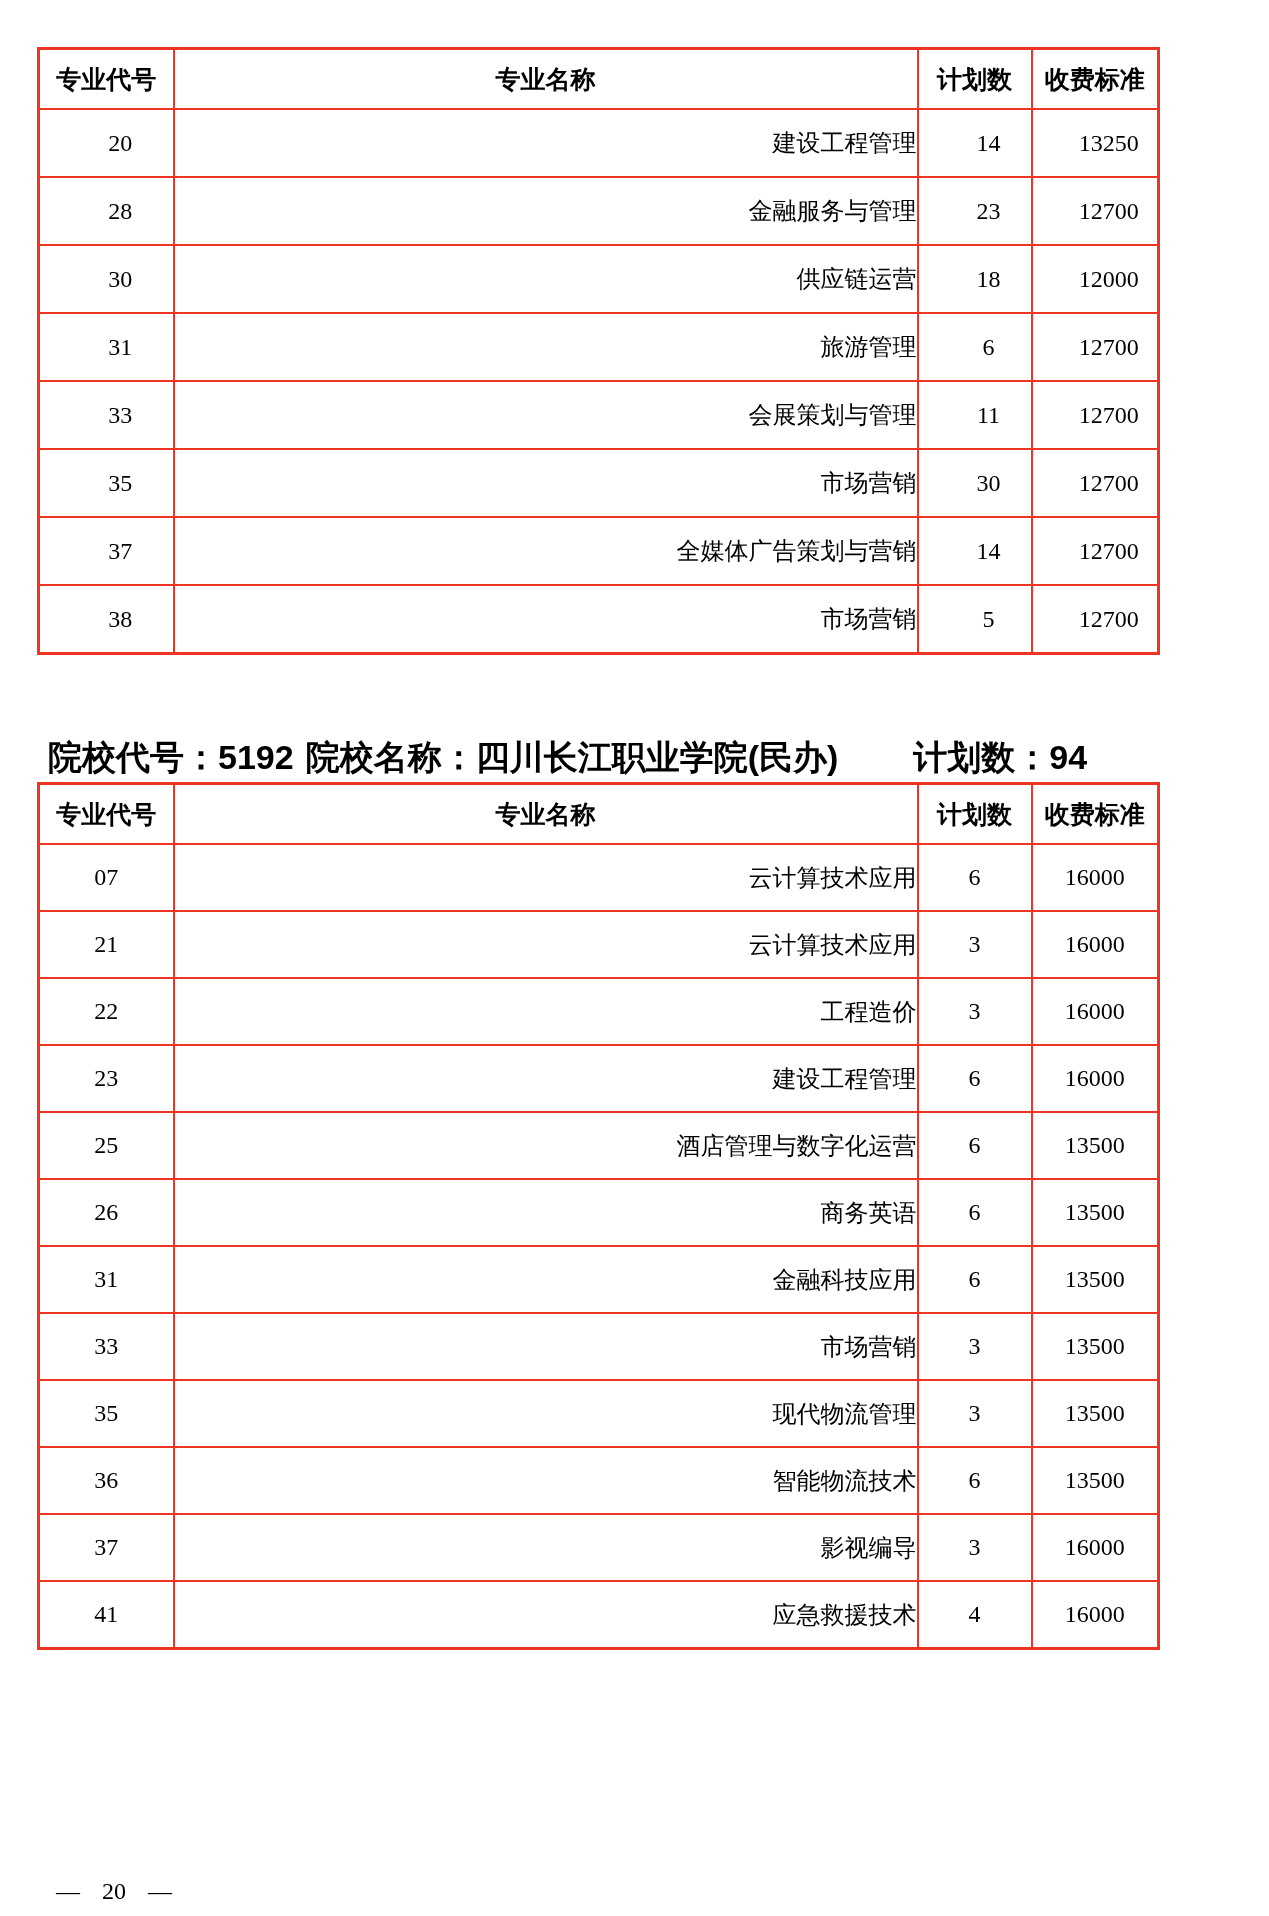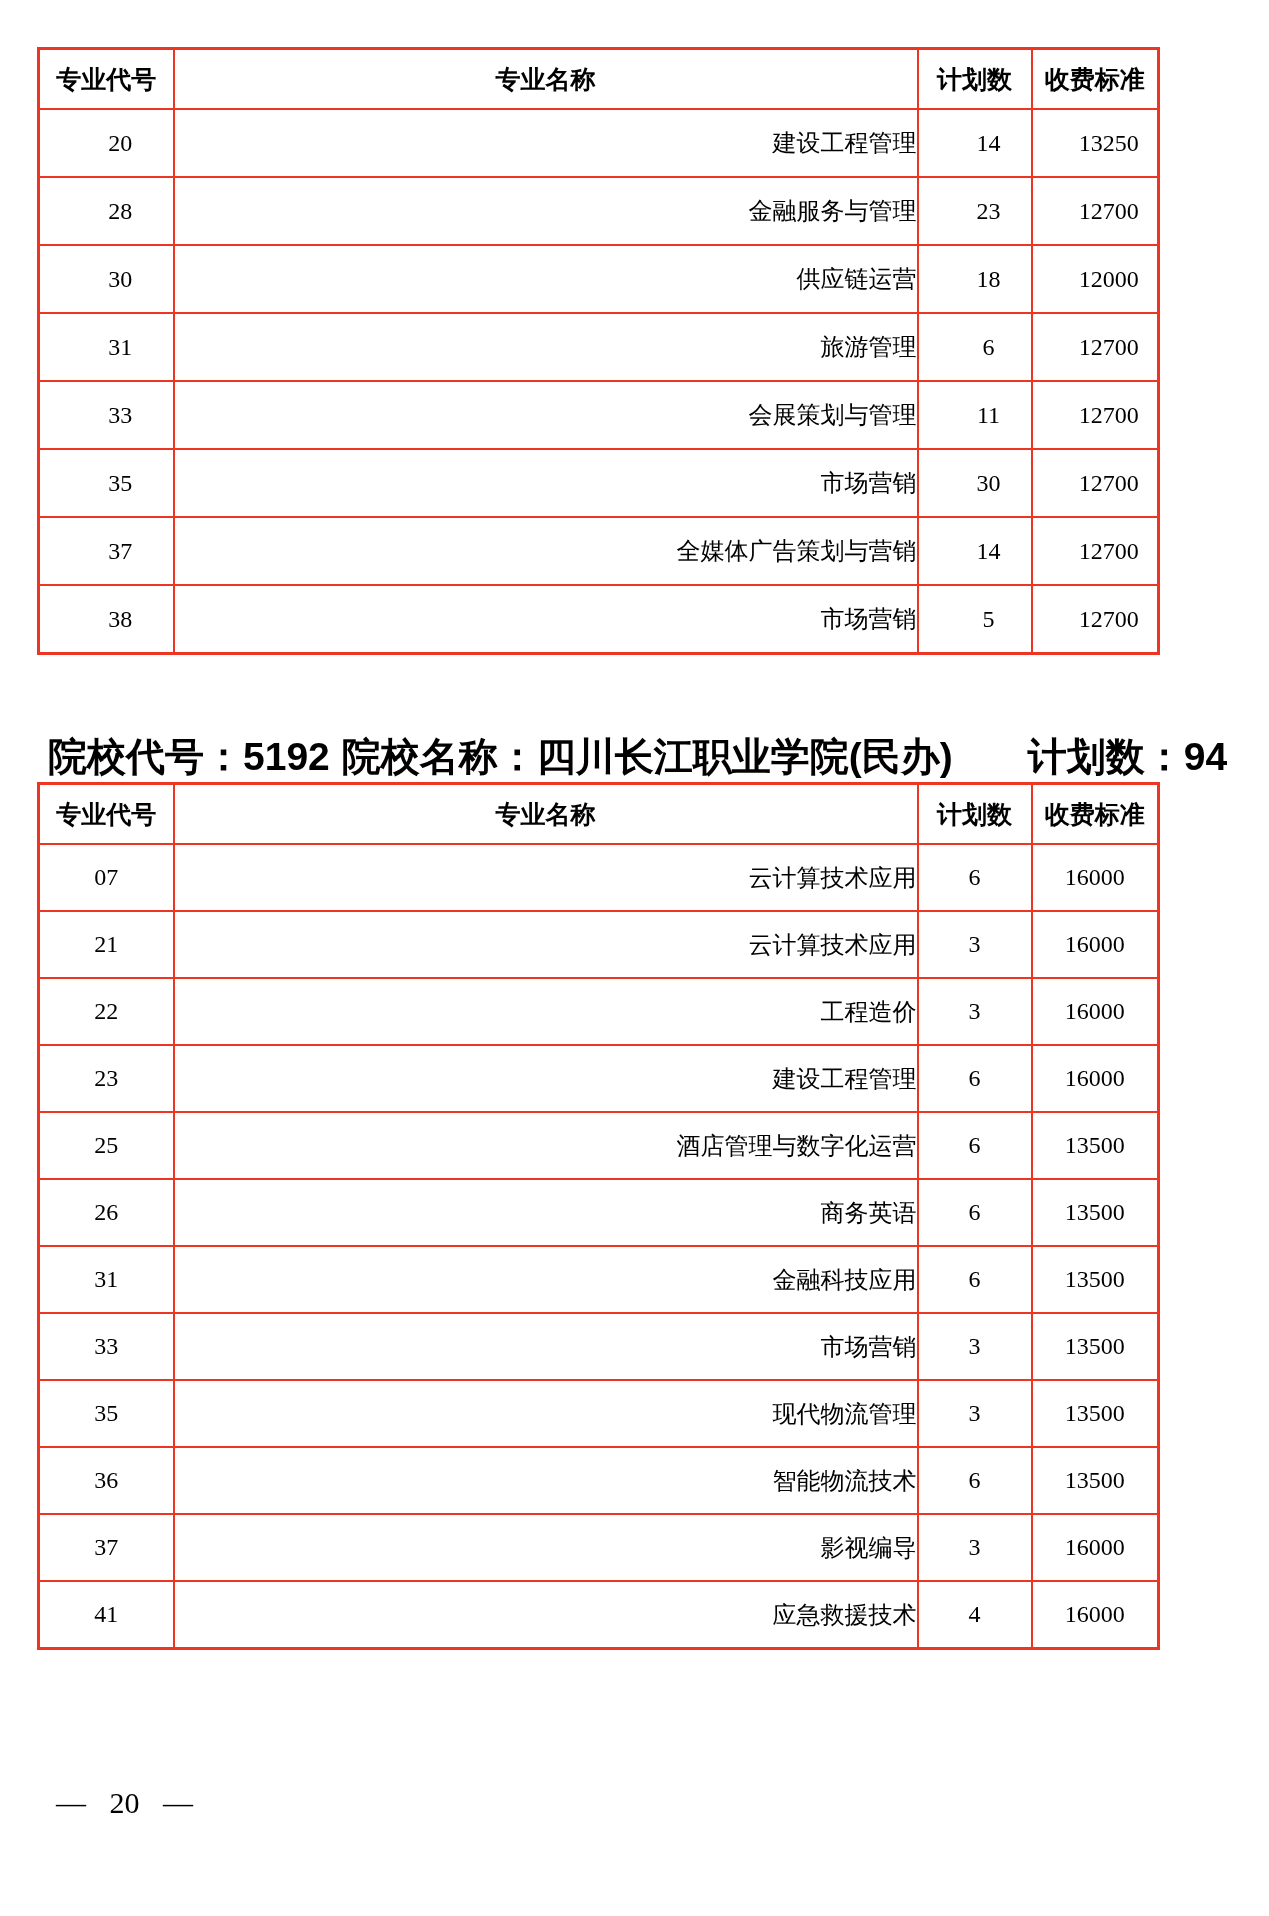--- a/index.html
+++ b/index.html
@@ -39,33 +39,33 @@
   .t2 td { height: 65px; }
   .plan-table td.c-name { text-align: right; padding-left: 15px; }
   .table-1 { top: 47px; }
   .table-2 { top: 782px; }
   .section-heading {
     position: absolute;
     left: 48px;
     top: 737px;
     font-family: "Liberation Sans", "DejaVu Sans", sans-serif;
     font-weight: bold;
-    font-size: 39px;
+    font-size: 34px;
     line-height: 40px;
     white-space: nowrap;
     color: var(--text-color);
   }
   .section-heading .after-gap { margin-right: 12px; }
   .section-heading .plan-gap { margin-left: 75px; }
   .page-footer {
     position: absolute;
     left: 56px;
-    top: 1786px;
+    top: 1878px;
     font-family: "Liberation Serif", "DejaVu Serif", serif;
-    font-size: 30px;
+    font-size: 24px;
     word-spacing: 16px;
     color: var(--text-color);
   }
 </style>
 </head>
 <body>
 
 <div class="page">
 
   <table class="plan-table t1 table-1">

